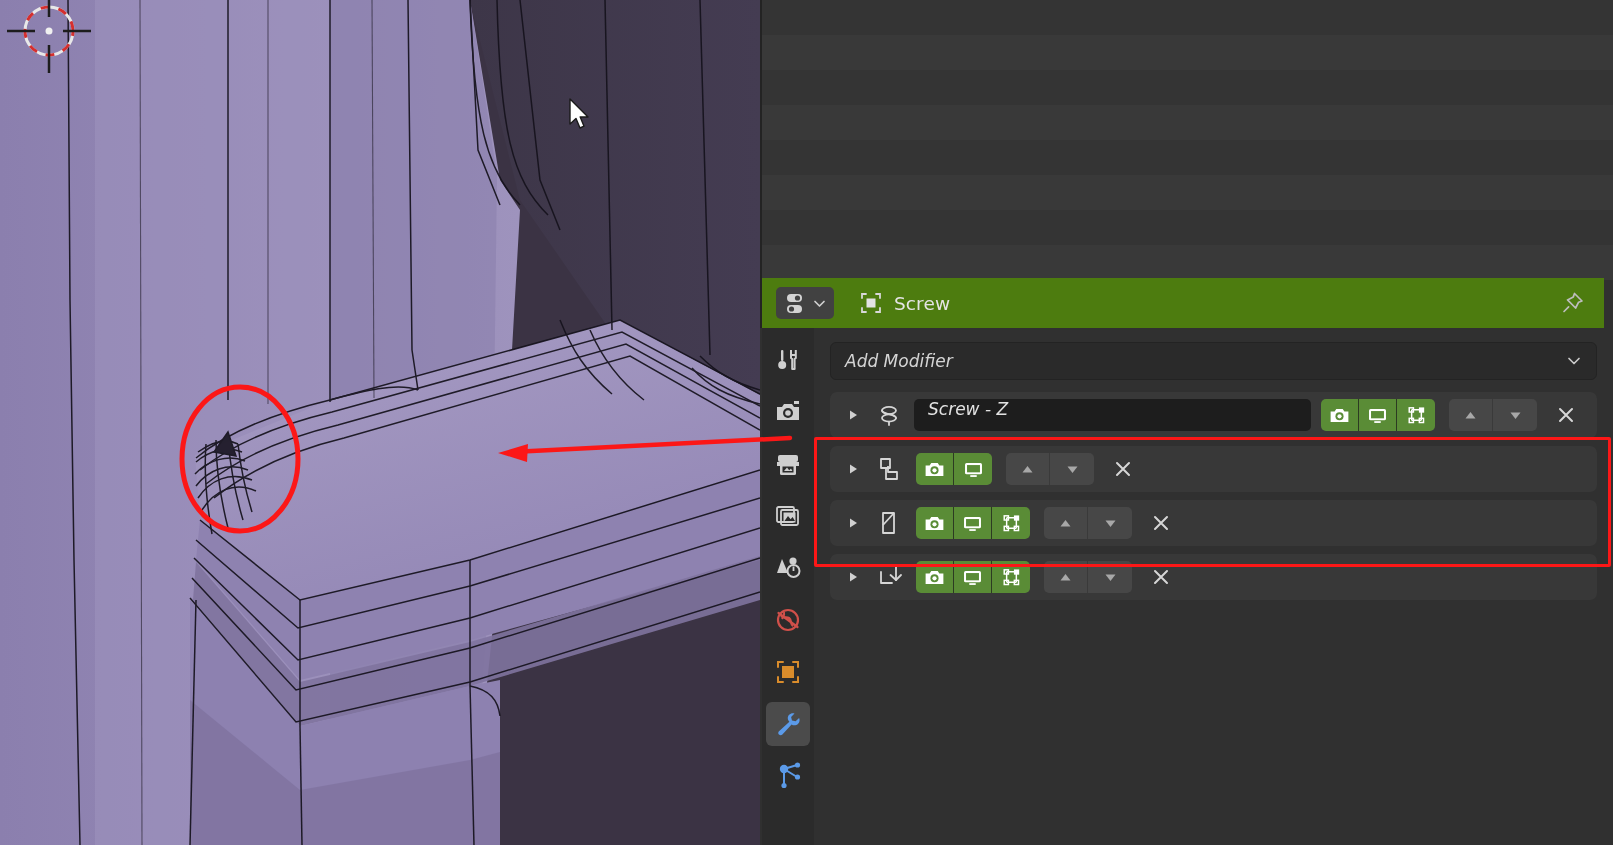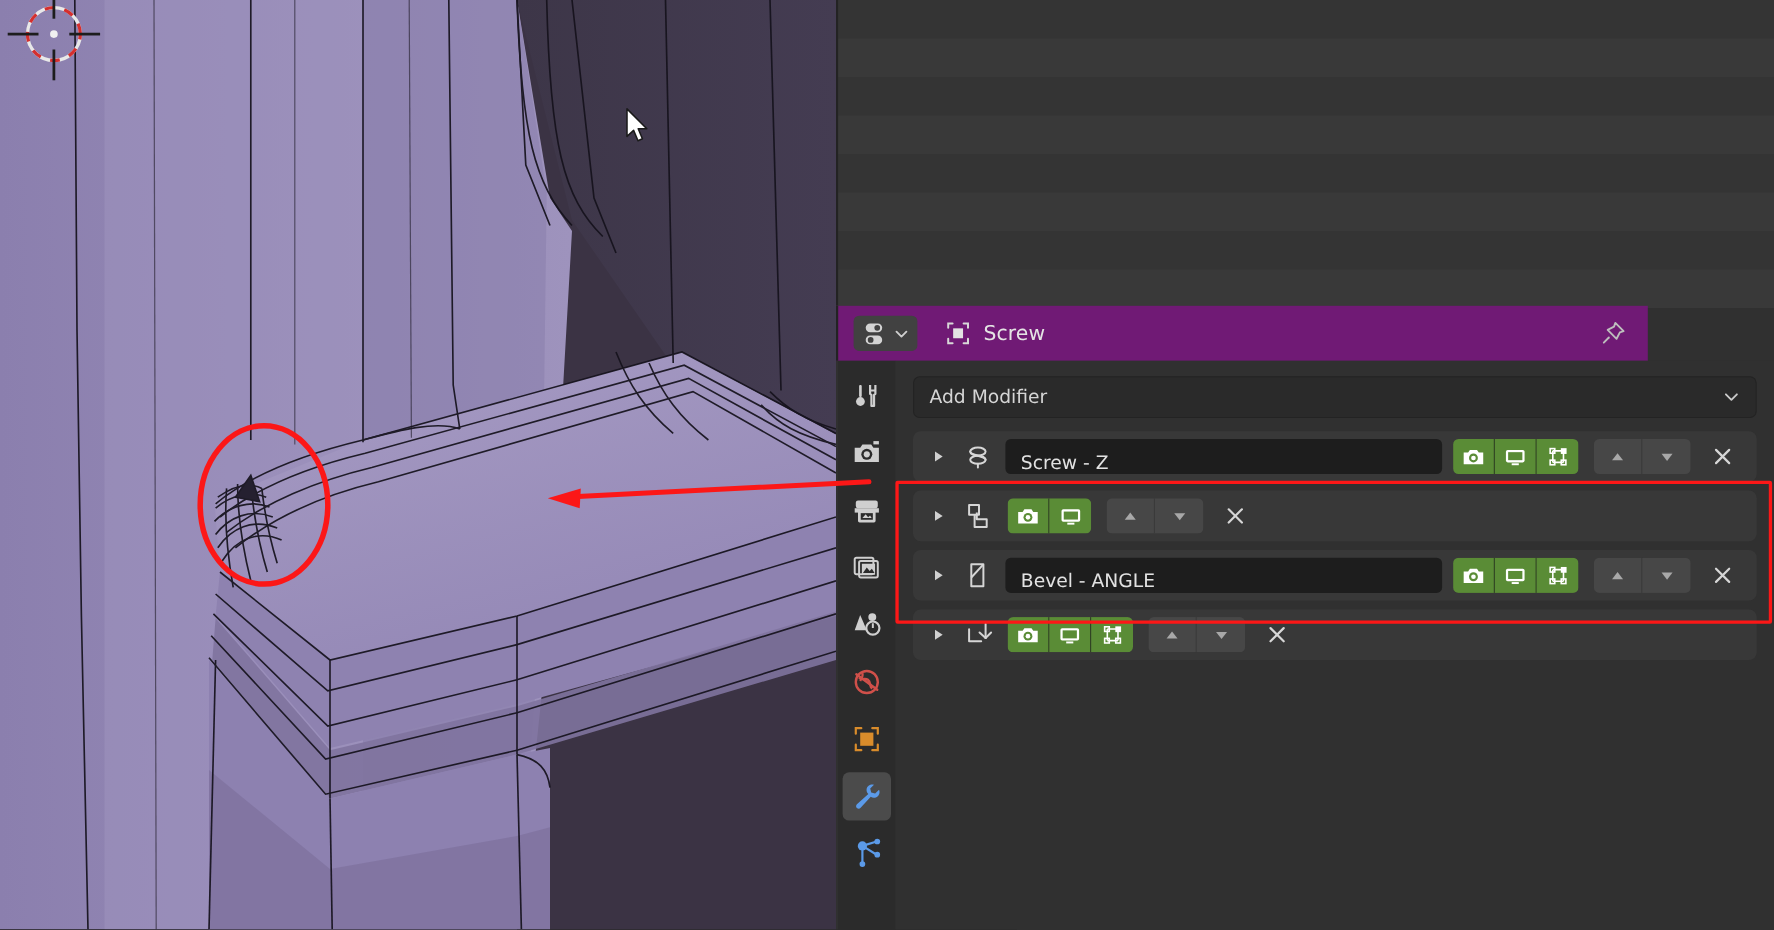--- a/index.html
+++ b/index.html
@@ -34,22 +34,22 @@
     position: absolute; left: 0; top: 0; width: 853px; height: 278px;
     background: #353535;
     border-left: 2px solid #232323;
   }
   #outliner-region .stripe { width: 100%; height: 35px; }
   #outliner-region .stripe.a { background: #393939; }
   #outliner-region .stripe.b { background: #343434; }
 
   
   #props-header {
-    position: absolute; left: 0; top: 278px; width: 738px; height: 50px;
-    background: #701a75;
+    position: absolute; left: 0; top: 278px; width: 844px; height: 50px;
+    background: #4d7c0f;
     border-left: 2px solid #232323;
     display: flex; align-items: center;
     padding: 0 14px 0 14px;
   }
   #editor-type-btn {
     width: 58px; height: 32px; border-radius: 5px;
     background: #414141;
     display: flex; align-items: center; justify-content: center; gap: 3px;
     cursor: pointer; flex: none;
   }
@@ -77,20 +77,21 @@
     border-radius: 6px; cursor: pointer; flex: none;
   }
   .tab-item.active { background: #4b4b4b; }
 
   
   #props-body {
     position: absolute; left: 54px; top: 328px;
     width: 799px; height: 517px;
     background: #303030;
     padding: 14px 16px 0 16px;
+    font-style: italic;
   }
 
   #add-modifier-btn {
     width: 100%; height: 38px;
     background: #2a2a2a;
     border: 1px solid #232323;
     border-radius: 6px;
     display: flex; align-items: center;
     padding: 0 14px;
     color: #d5d5d5; font-size: 17px;
@@ -114,21 +115,21 @@
     cursor: pointer;
   }
   .mod-type-icon {
     width: 34px; height: 30px; margin-left: 10px; flex: none;
     display: flex; align-items: center; justify-content: center;
   }
   .mod-name {
     flex: 1 1 auto; height: 32px; margin-left: 8px;
     background: #1d1d1d;
     border-radius: 5px;
-    display: flex; align-items: flex-end;
+    display: flex; align-items: flex-start;
     padding: 0 14px;
     color: #e2e2e2; font-size: 17px;
     cursor: text;
   }
   .mod-toggles {
     display: flex; flex: none; margin-left: 10px;
     border-radius: 5px; overflow: hidden;
   }
   .tgl {
     width: 38px; height: 32px;
@@ -569,23 +570,20 @@
           <svg width="14" height="14" viewBox="0 0 14 14">
             <path d="M4,2.5 L11,7 L4,11.5 Z" fill="#d0d0d0"></path>
           </svg>
         </div>
         <div class="mod-type-icon">
           <svg width="28" height="28" viewBox="0 0 28 28">
             <path d="M19,4 L8,4 L8,24 L19,24 Z" fill="none" stroke="#d6d6d6" stroke-width="1.8" stroke-linejoin="round"></path>
             <path d="M19,4 L8,16" fill="none" stroke="#d6d6d6" stroke-width="1.8"></path>
           </svg>
         </div>
-        <div class="mod-name">
-          <span>Bevel - ANGLE</span>
-        </div>
         <div class="mod-toggles">
           <div class="tgl on">
             <svg width="21" height="21" viewBox="0 0 26 26">
               <path d="M2,8 L7,8 L9,5 L17,5 L19,8 L24,8 L24,21 L2,21 Z" fill="#fff"></path>
               <circle cx="13" cy="14" r="5" fill="#5a8c36"></circle>
               <circle cx="13" cy="14" r="2.6" fill="#fff"></circle>
             </svg>
           </div>
           <div class="tgl on">
             <svg width="21" height="21" viewBox="0 0 26 26">

